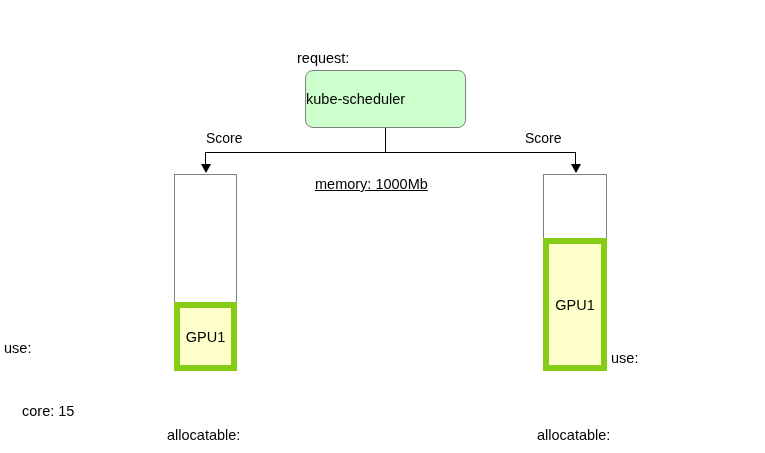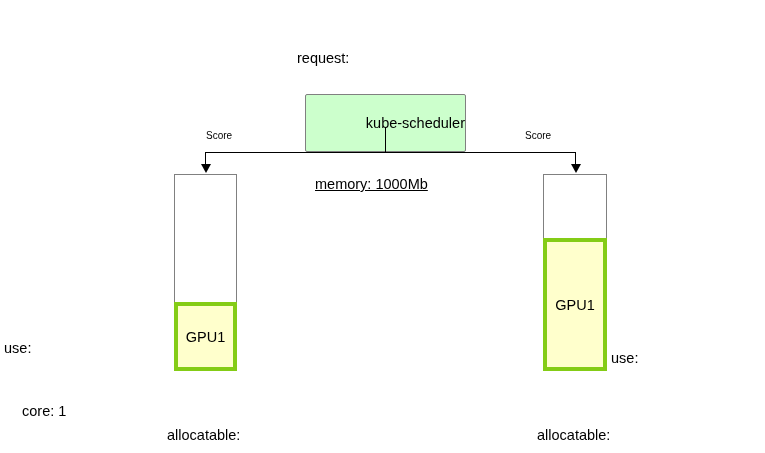--- a/index.html
+++ b/index.html
@@ -11,56 +11,55 @@
     overflow:hidden;
     position:relative;
   }
   #canvas{position:absolute;left:0;top:0;width:765px;height:453px;}
 
   .txt{position:absolute;white-space:pre;font-size:14.5px;line-height:21px;color:#000;}
 
   
   .sched{
     position:absolute;
-    display:flex;align-items:center;justify-content:flex-end;
+    display:flex;align-items:center;justify-content:flex-start;
     border:1px solid #808080;
-    border-radius:2px;
+    border-radius:8px;
     font-size:14.5px;
     box-sizing:border-box;
-    margin-top:24px;
   }
 
   
   .node{
     position:absolute;
     border:1px solid #808080;
     background:#ffffff;
     box-sizing:border-box;
   }
   .node .used{
     position:absolute;
     left:-1px;right:-1px;bottom:-1px;
-    border:4px solid #84cc16;
+    border:6px solid #84cc16;
     box-sizing:border-box;
     display:flex;align-items:center;justify-content:center;
     font-size:14.5px;
   }
 
   
   .ln{position:absolute;background:#000000;}
   .hline{height:1.4px;}
   .vline{width:1.4px;}
   .arrow{
     position:absolute;
     width:0;height:0;
     border-left:5px solid transparent;
     border-right:5px solid transparent;
     border-top:9px solid #000000;
   }
-  .score{position:absolute;font-size:10px;white-space:pre;}
+  .score{position:absolute;font-size:14px;white-space:pre;}
   .blk-line{display:block;}
   .ind1{padding-left:18px;}
   .ind2{padding-left:18px;text-decoration:underline;}
 </style>
 </head>
 <body>
 
 <div id="canvas">
 
   <div class="txt" style="left:297px;top:6px;">
@@ -87,21 +86,21 @@
   <div class="score" style="left:525px;top:130px;">Score</div>
 
   <div class="node" style="left:174px;top:174px;width:63px;height:197px;">
     <div class="used" style="height:69px;background:#ffffcc;">
       <span>GPU1</span>
     </div>
   </div>
 
   <div class="txt" style="left:4px;top:296px;">
     <span class="blk-line">use:</span>
-    <span class="blk-line ind1">core: 1</span>
+    <span class="blk-line ind1">core: 15</span>
     
   </div>
 
   <div class="txt" style="left:167px;top:383px;">
     <span class="blk-line">allocatable:</span>
     
     
   </div>
 
   <div class="node" style="left:543px;top:174px;width:64px;height:197px;">

